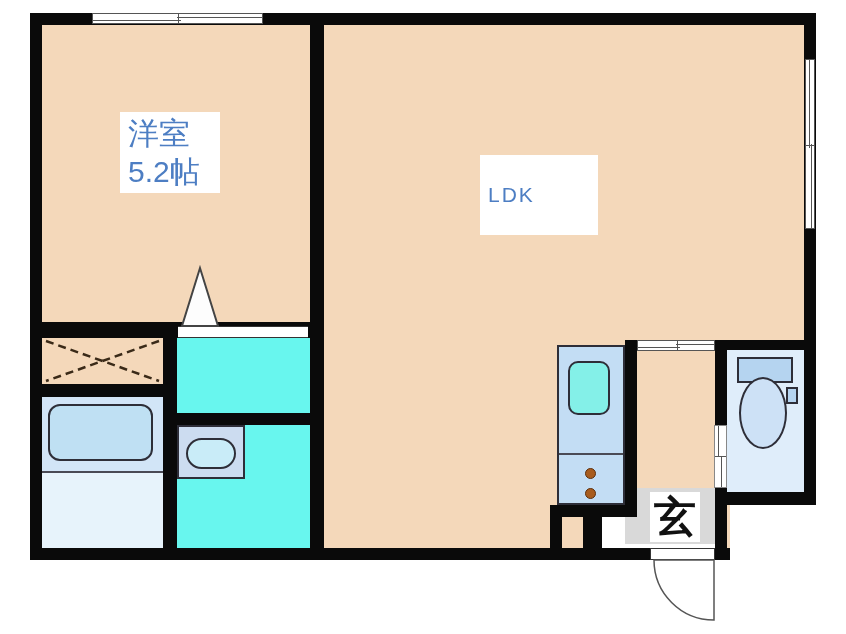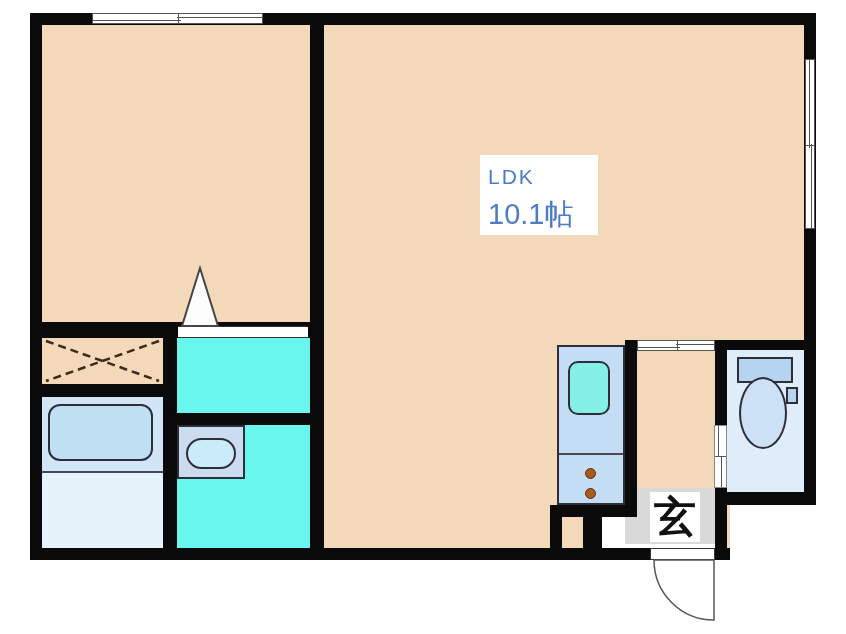--- a/index.html
+++ b/index.html
@@ -109,18 +109,21 @@
 
   <svg class="abs" style="left:0;top:0;" width="846" height="634" viewBox="0 0 846 634">
     <g>
       <line x1="46" y1="341" x2="159" y2="381" stroke="#3a2a18" stroke-width="2.5" stroke-dasharray="8 5"></line>
       <line x1="159" y1="341" x2="46" y2="381" stroke="#3a2a18" stroke-width="2.5" stroke-dasharray="8 5"></line>
     </g>
     <polygon points="200,268 182,326 218,326" fill="#fdfdfd" stroke="#444" stroke-width="2"></polygon>
     <path d="M714,560 L714,620 A60,60 0 0 1 654,560 Z" fill="#ffffff" stroke="#555" stroke-width="1.5"></path>
   </svg>
 
+  <div class="abs label-box" style="left:120px;top:112px;width:100px;height:81px;padding-left:8px;">
+    <span class="ln" style="font-size:31px;line-height:38px;">洋室</span>
+    <span class="ln" style="font-size:30px;line-height:38px;">5.2帖</span>
+  </div>
   <div class="abs label-box" style="left:480px;top:155px;width:118px;height:80px;padding-left:8px;">
     <span class="ln" style="font-size:21px;line-height:38px;letter-spacing:2px;">LDK</span>
-    <span class="ln" style="font-size:29px;line-height:36px;">10.1帖</span>
   </div>
 
 </div>
 
 </body></html>

